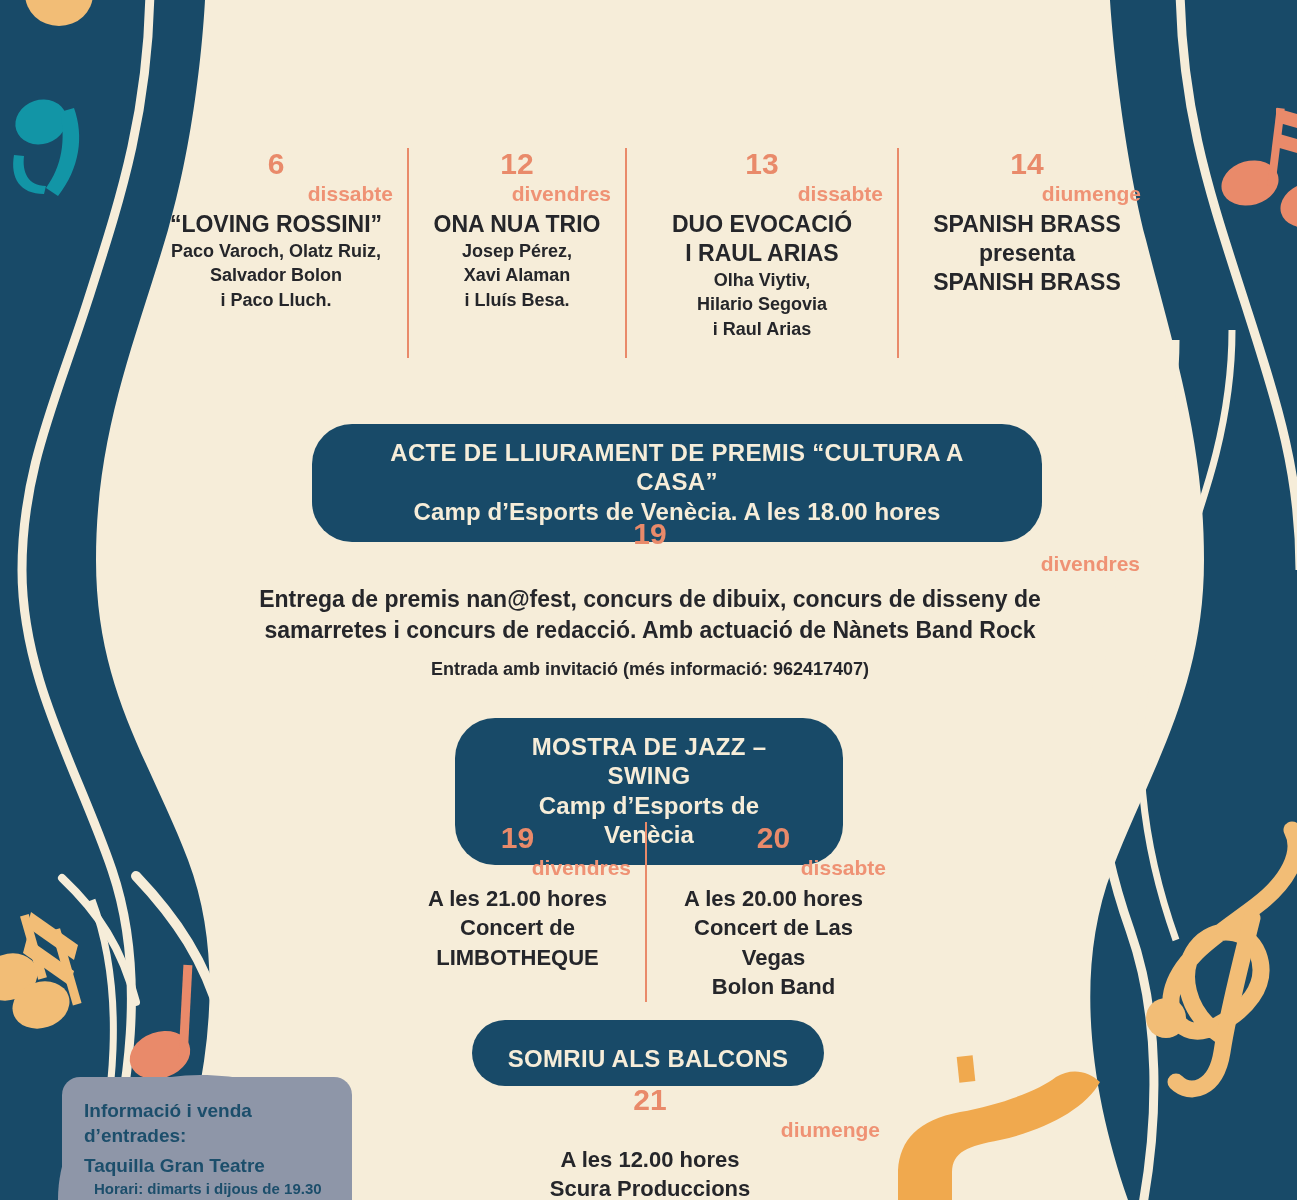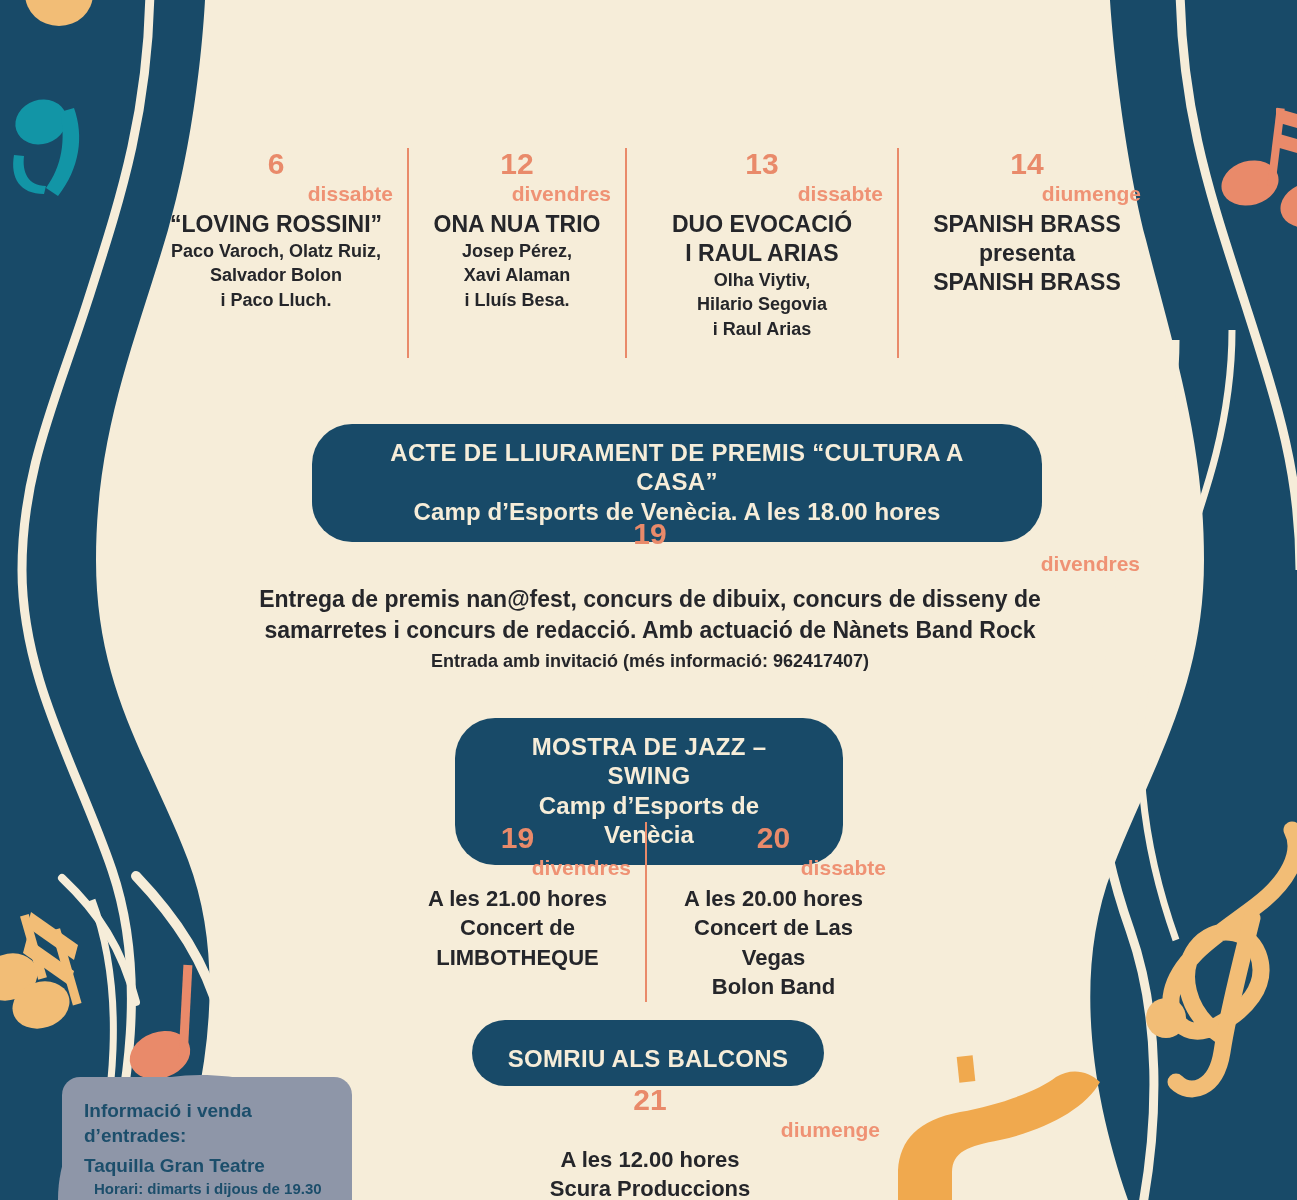--- a/index.html
+++ b/index.html
@@ -98,21 +98,21 @@
   .premis-body {
     color:#25262a;
     font-weight:700;
     font-size:23px;
     line-height:1.34;
   }
   .premis-note {
     color:#25262a;
     font-weight:700;
     font-size:18px;
-    margin-top:6px;
+    margin-top:14px;
   }
 
   
   #cols-jazz { left:390px; top:822px; width:520px; }
   #cols-jazz .col { width:255px; min-height:150px; }
   #cols-jazz .col:nth-child(1) { border-left:none; }
   #cols-jazz .daynum { font-size:30px; }
   #cols-jazz .dayname { font-size:21px; }
   #cols-jazz .sub-line { font-size:22px; line-height:1.34; }
 

